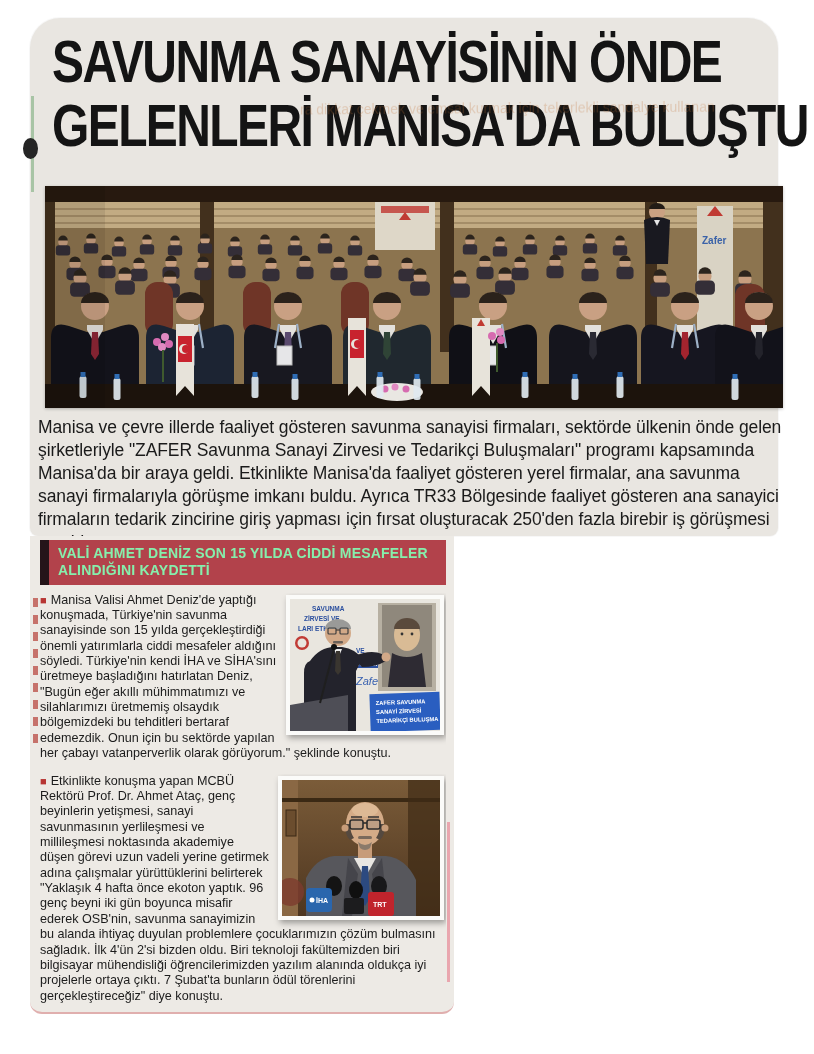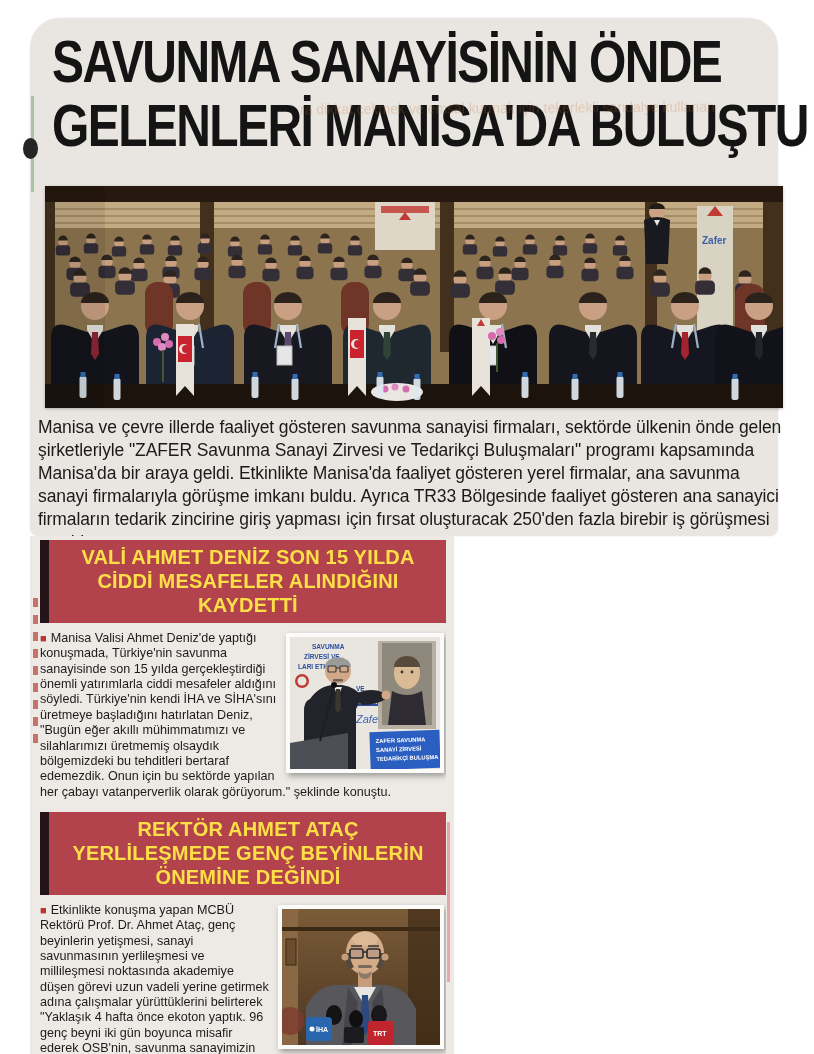--- a/index.html
+++ b/index.html
@@ -45,23 +45,23 @@
     position:absolute;left:38px;top:416px;width:748px;
     font-size:17.5px;line-height:1.32;letter-spacing:-.1px;
     color:#1a1a1a;
   }
   
   .section{margin:2px 2px 0 4px;}
   .section + .section{margin-top:12px;}
   .sec-header{display:flex;align-items:stretch;}
   .sec-header .black-bar{width:9px;background:#241419;flex:0 0 9px;}
   .sec-header .red-band{
-    flex:1;background:#b2424b;color:#fde047;
-    font-weight:bold;font-size:20px;line-height:1.2;
-    padding:5px 8px 6px 9px;letter-spacing:.2px;text-align:center;
+    flex:1;background:#b2424b;color:#86efac;
+    font-weight:bold;font-size:14px;line-height:1.2;
+    padding:5px 8px 6px 9px;letter-spacing:.2px;
   }
   .sec-body{
     margin-top:8px;font-size:12.6px;line-height:1.22;color:#1c1c1c;
     overflow:hidden;
   }
   .bullet{color:#b73634;font-size:11px;margin-right:4px;}
   .photo-frame{
     float:right;margin:2px 2px 5px 9px;
     background:#fbfbf9;padding:4px;
     box-shadow:2px 3px 6px rgba(0,0,0,.35);
@@ -349,24 +349,20 @@
               <text x="86" y="123">TEDARİKÇİ BULUŞMA</text>
             </g>
           </g>
         </svg>
       </span>
       <span class="bullet">■</span><span>Manisa Valisi Ahmet Deniz'de yaptığı konuşmada, Türkiye'nin savunma sanayisinde son 15 yılda gerçekleştirdiği önemli yatırımlarla ciddi mesafeler aldığını söyledi. Türkiye'nin kendi İHA ve SİHA'sını üretmeye başladığını hatırlatan Deniz, "Bugün eğer akıllı mühimmatımızı ve silahlarımızı üretmemiş olsaydık bölgemizdeki bu tehditleri bertaraf edemezdik. Onun için bu sektörde yapılan her çabayı vatanperverlik olarak görüyorum." şeklinde konuştu.</span>
     </div>
   </div>
 
   <div class="section">
-    <div class="sec-header">
-      <div class="black-bar"></div>
-      <div class="red-band">REKTÖR AHMET ATAÇ YERLİLEŞMEDE GENÇ BEYİNLERİN ÖNEMİNE DEĞİNDİ</div>
-    </div>
     <div class="sec-body">
       <span class="photo-frame">
         <svg width="158" height="136" viewBox="0 0 158 136">
           <defs>
             <linearGradient id="p3bg" x1="0" y1="0" x2="0" y2="1">
               <stop offset="0" stop-color="#7b5c39"></stop>
                 <stop offset="1" stop-color="#4e3620"></stop>
             </linearGradient>
           </defs>
           <rect width="158" height="136" fill="url(#p3bg)"></rect>

